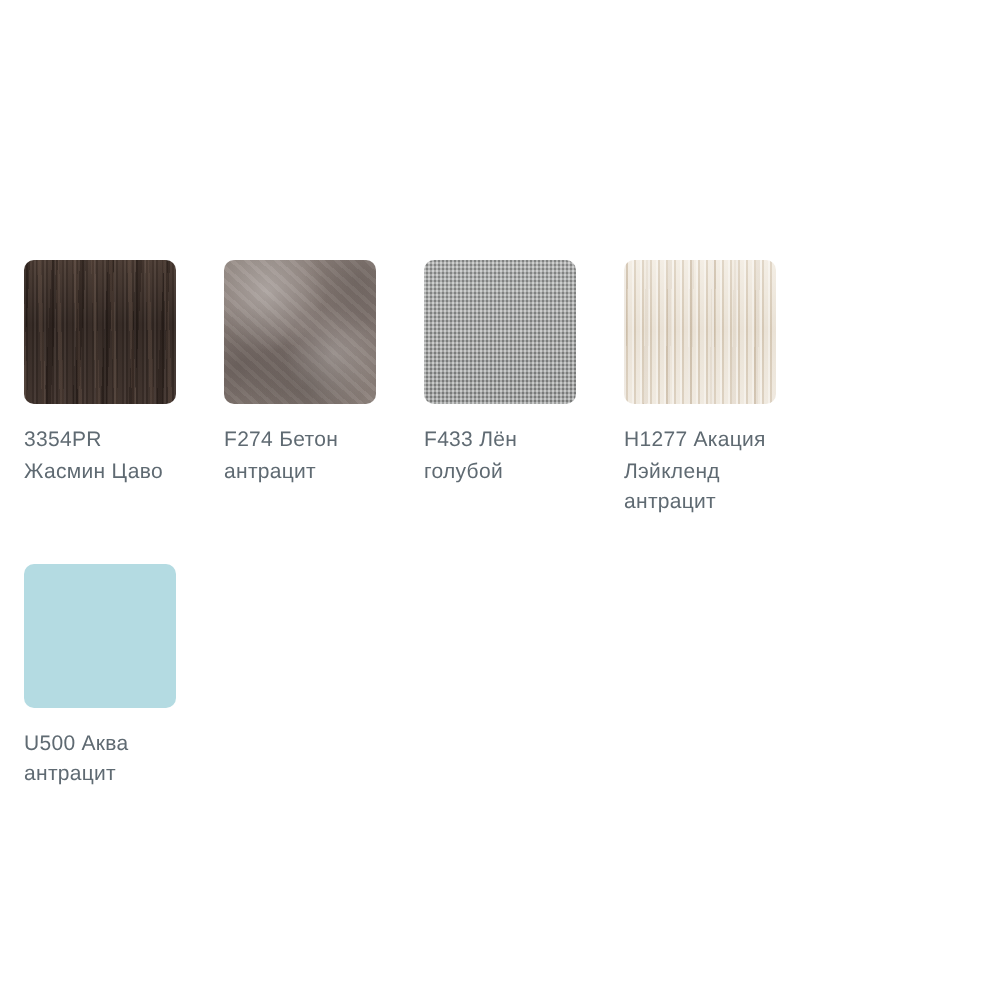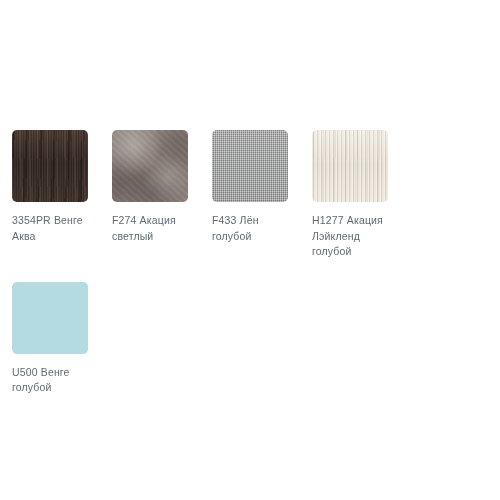--- a/index.html
+++ b/index.html
@@ -144,39 +144,39 @@
 </style>
 </head>
 <body>
 
 <div class="palette-page">
 
   <div class="swatch-grid">
 
     <div class="swatch-cell">
       <div class="swatch-tile tex-wenge"></div>
-      <div class="swatch-label">3354PR Венге Аква</div>
+      <div class="swatch-label">3354PR Жасмин Цаво</div>
     </div>
 
     <div class="swatch-cell">
       <div class="swatch-tile tex-concrete"></div>
-      <div class="swatch-label">F274 Акация светлый</div>
+      <div class="swatch-label">F274 Бетон антрацит</div>
     </div>
 
     <div class="swatch-cell">
       <div class="swatch-tile tex-linen"></div>
       <div class="swatch-label">F433 Лён голубой</div>
     </div>
 
     <div class="swatch-cell">
       <div class="swatch-tile tex-acacia"></div>
-      <div class="swatch-label">H1277 Акация Лэйкленд голубой</div>
+      <div class="swatch-label">H1277 Акация Лэйкленд антрацит</div>
     </div>
 
 
 
     <div class="swatch-cell">
       <div class="swatch-tile tex-aqua"></div>
-      <div class="swatch-label">U500 Венге голубой</div>
+      <div class="swatch-label">U500 Аква антрацит</div>
     </div>
 
   </div>
 </div>
 
 </body></html>

